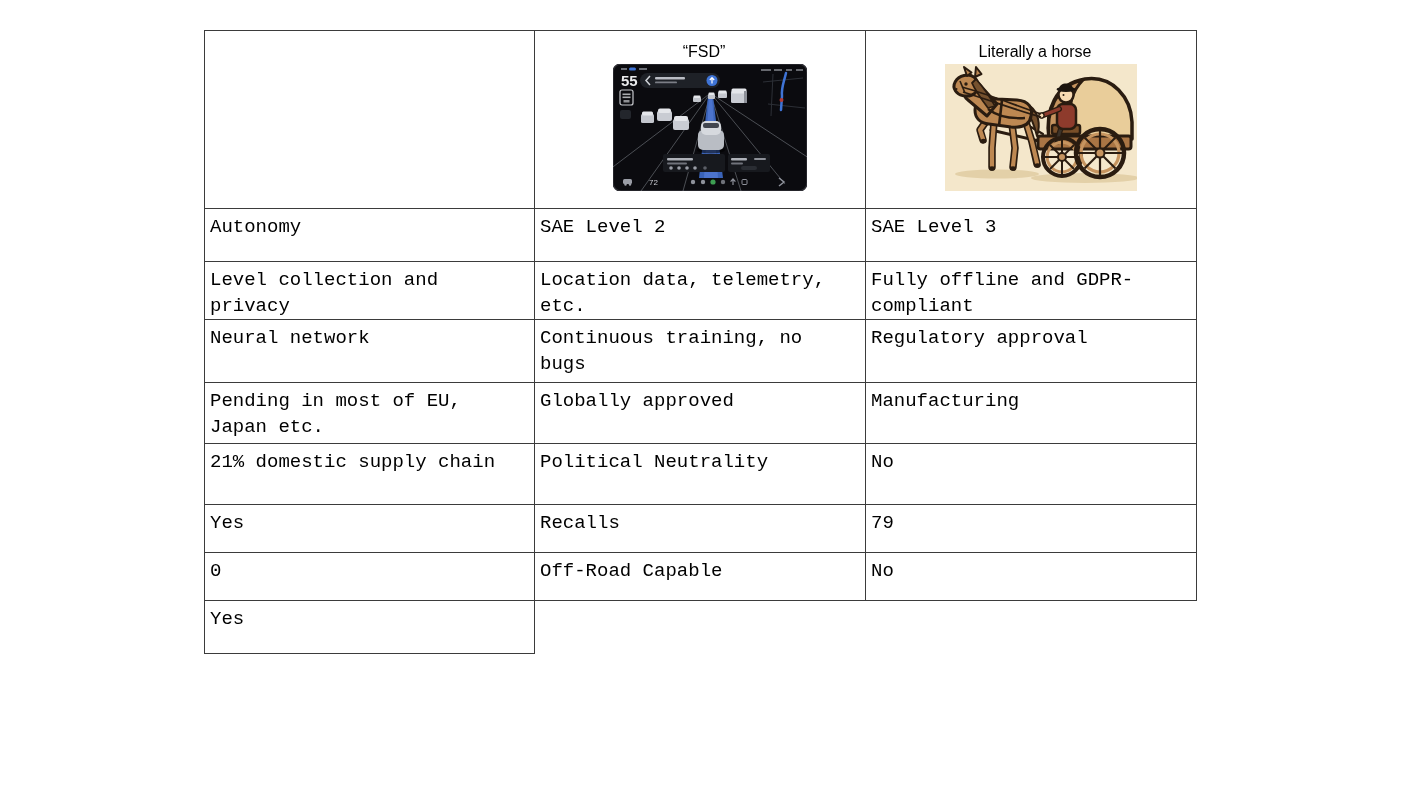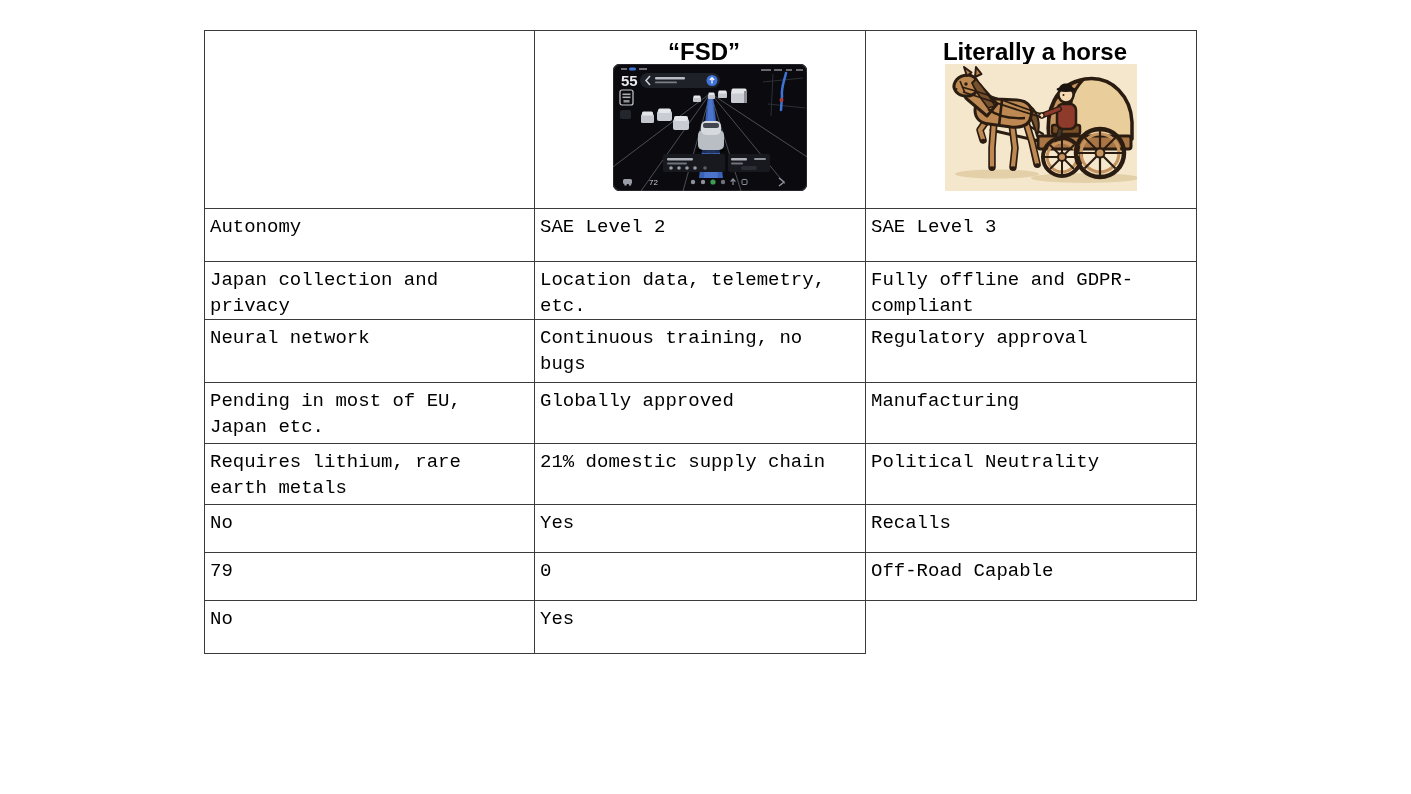--- a/index.html
+++ b/index.html
@@ -18,21 +18,21 @@
     box-sizing:border-box;
     border-right:1.5px solid #3b3b3b;border-bottom:1.5px solid #3b3b3b;
     padding:6px 8px 0 5px;
     font-size:19px;line-height:25.5px;
     overflow:hidden;
   }
   .header-cell{
     display:flex;flex-direction:column;align-items:center;
     padding:8px 4px 0 4px;
   }
-  .header-title{font-weight:bold;font-size:24px;line-height:25px;margin-left:8px;}
+  .header-title{font-weight:normal;font-size:16px;line-height:25px;margin-left:8px;}
   .header-image{margin-top:0px;line-height:0;margin-left:20px;}
   svg{display:block;}
   .cell-text{display:block;font-family:Liberation Mono, monospace;}
 </style>
 </head>
 <body>
 
 <div class="page">
   <div class="comparison-table" id="comparison-table">
 
@@ -282,21 +282,21 @@
     <span class="cell-text">Autonomy</span>
   </div>
   <div class="cell value-cell">
     <span class="cell-text">SAE Level 2</span>
   </div>
   <div class="cell value-cell">
     <span class="cell-text">SAE Level 3</span>
   </div>
 
   <div class="cell label-cell">
-    <span class="cell-text">Japan collection and privacy</span>
+    <span class="cell-text">Level collection and privacy</span>
   </div>
   <div class="cell value-cell">
     <span class="cell-text">Location data, telemetry, etc.</span>
   </div>
   <div class="cell value-cell">
     <span class="cell-text">Fully offline and GDPR-compliant</span>
   </div>
 
   <div class="cell label-cell">
     <span class="cell-text">Neural network</span>
@@ -310,23 +310,20 @@
   </div>
   <div class="cell value-cell">
     <span class="cell-text">Pending in most of EU, Japan etc.</span>
   </div>
   <div class="cell value-cell">
     <span class="cell-text">Globally approved</span>
   </div>
 
   <div class="cell label-cell">
     <span class="cell-text">Manufacturing</span>
-  </div>
-  <div class="cell value-cell">
-    <span class="cell-text">Requires lithium, rare earth metals</span>
   </div>
   <div class="cell value-cell">
     <span class="cell-text">21% domestic supply chain</span>
   </div>
 
   <div class="cell label-cell">
     <span class="cell-text">Political Neutrality</span>
   </div>
   <div class="cell value-cell">
     <span class="cell-text">No</span>

